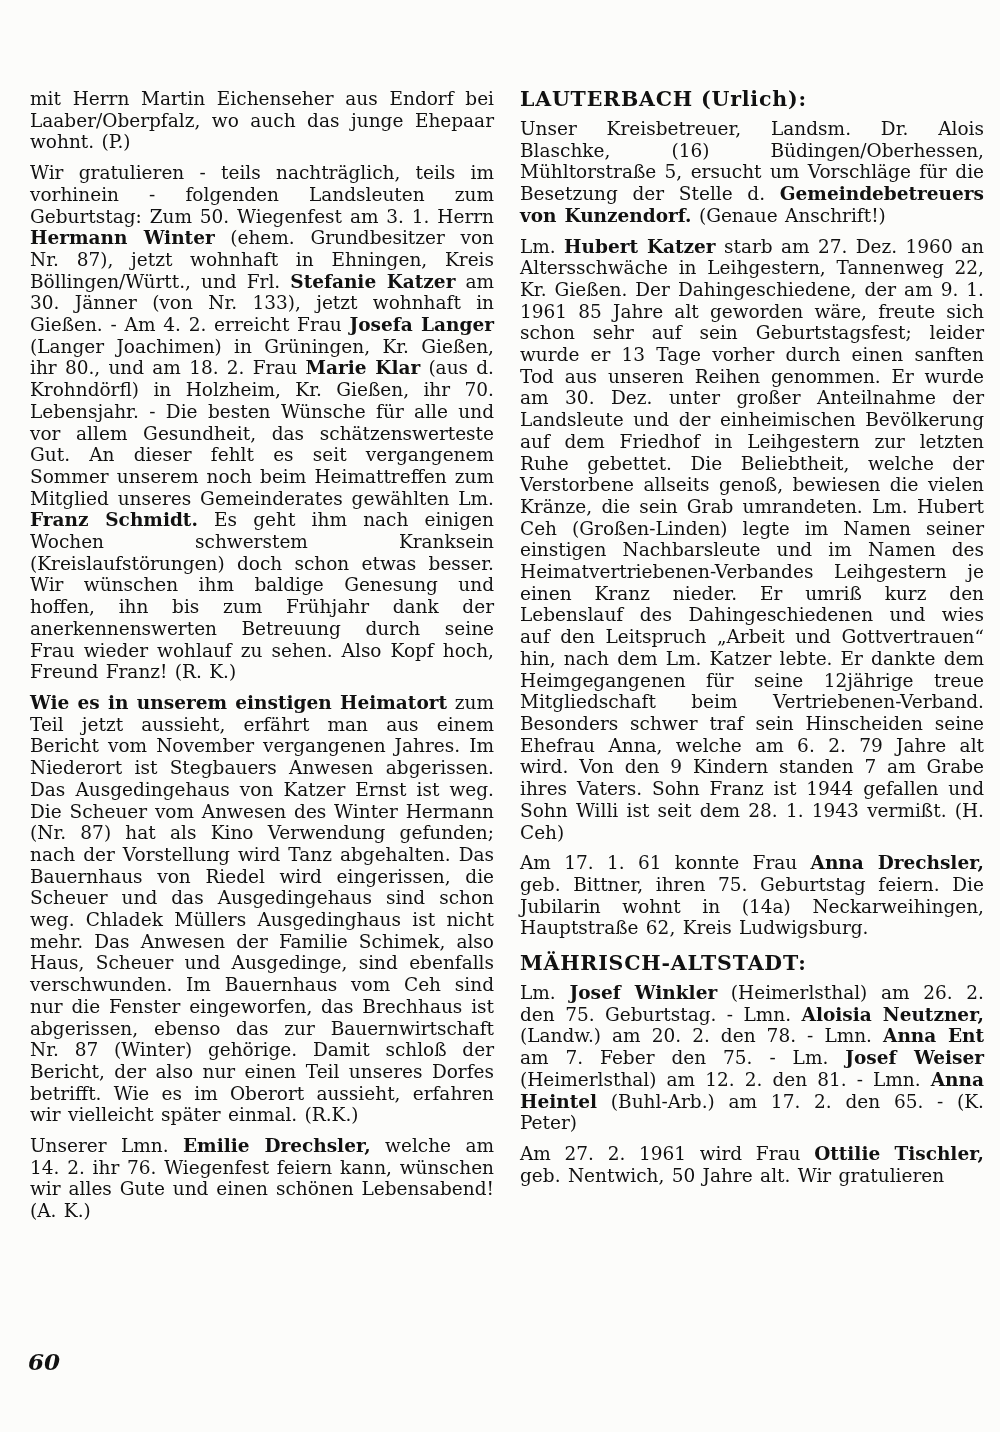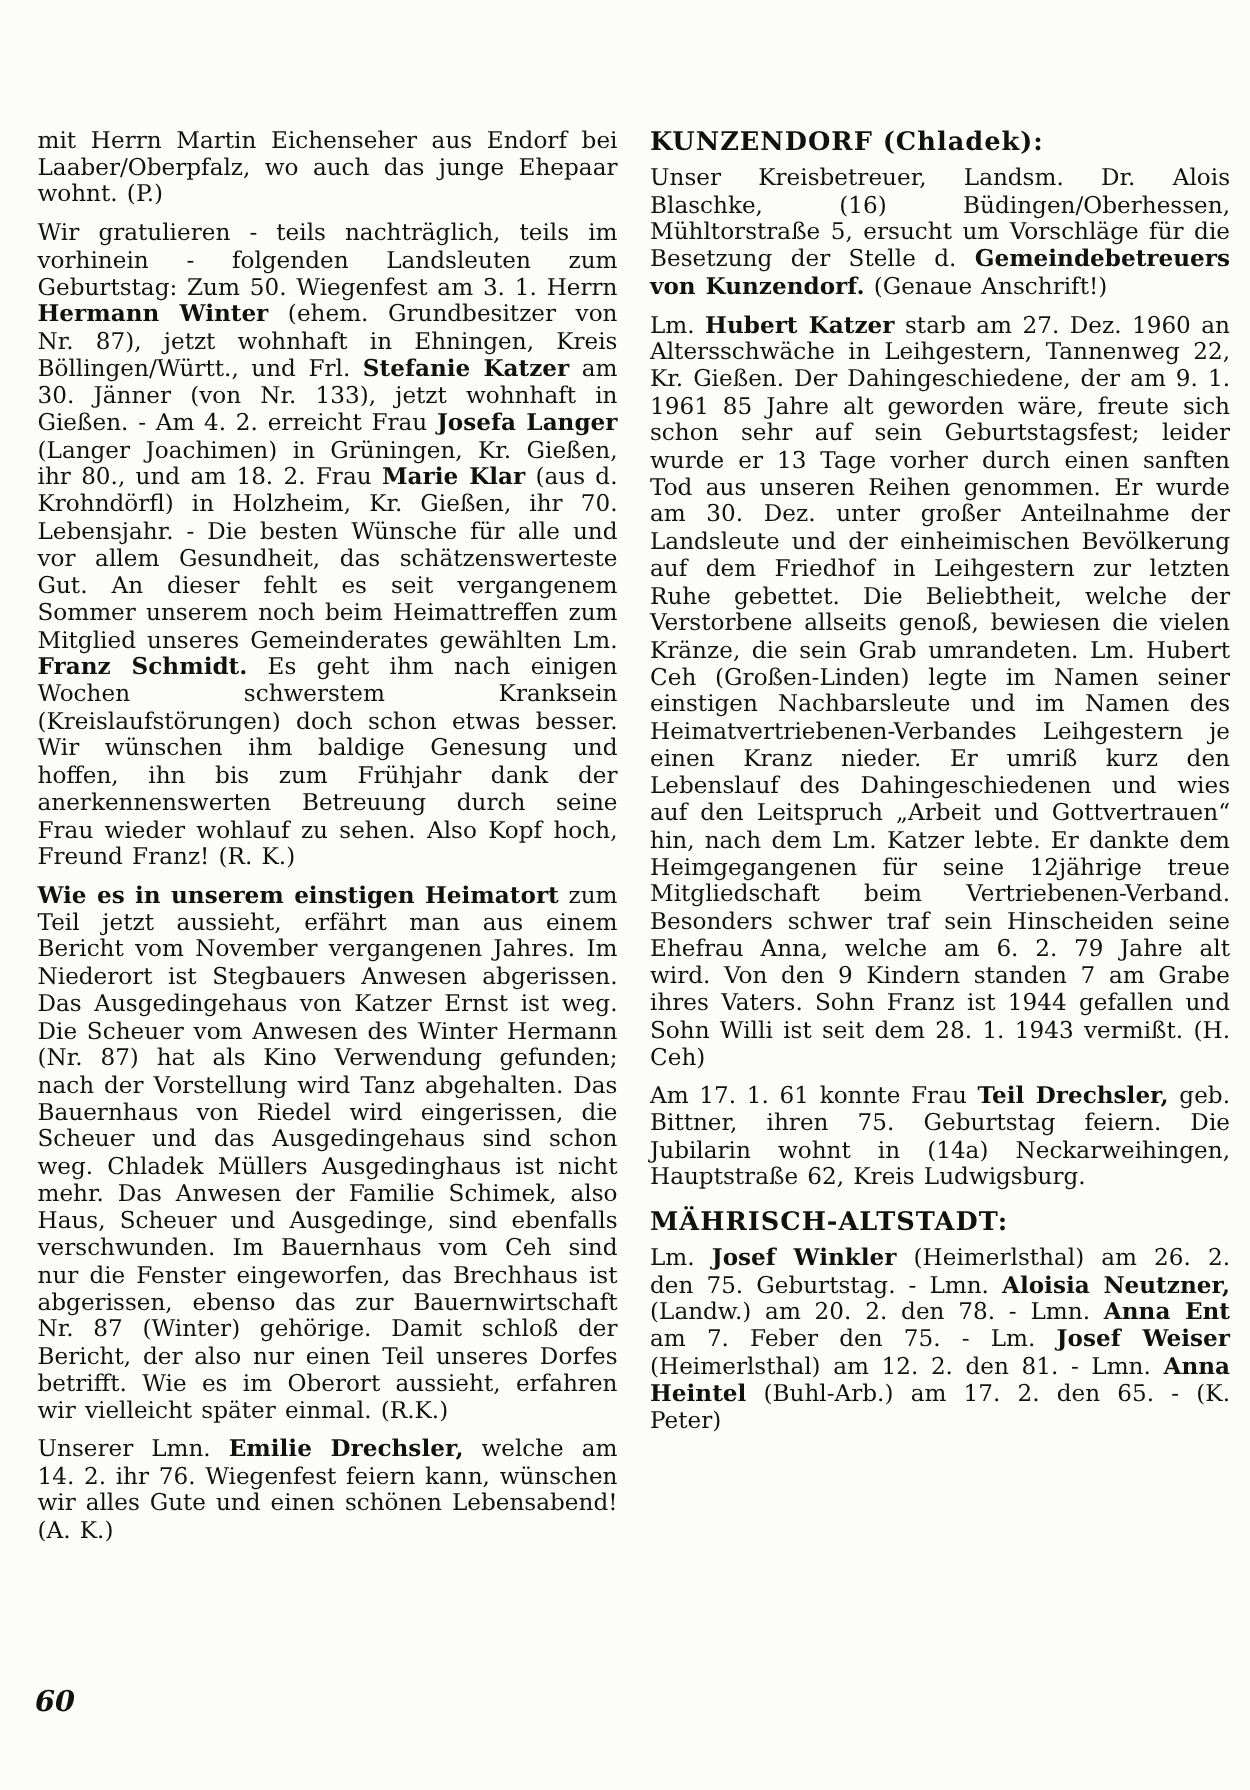--- a/index.html
+++ b/index.html
@@ -35,21 +35,21 @@
     word-spacing: 1.5px;
   }
   h3.heading {
     margin: 13px 0 7px 0;
     font-size: 20.5px;
     line-height: 23px;
     font-weight: bold;
     letter-spacing: 0.8px;
   }
   .column > :first-child {
-    margin-top: 18px;
+    margin-top: 4px;
   }
   .bold {
     font-weight: bold;
   }
   .page-number {
     position: absolute;
     left: 28px;
     top: 1348px;
     font-size: 23px;
     font-weight: bold;
@@ -62,22 +62,23 @@
 
 <div class="page">
   <div class="columns">
     <div class="column">
         <p class="paragraph"><span>mit Herrn Martin Eichenseher aus Endorf bei Laaber/Oberpfalz, wo auch das junge Ehepaar wohnt. (P.)</span></p>
         <p class="paragraph"><span>Wir gratulieren - teils nachträglich, teils im vorhinein - folgenden Landsleuten zum Geburtstag: Zum 50. Wiegenfest am 3. 1. Herrn </span><span class="bold">Hermann Winter</span><span> (ehem. Grundbesitzer von Nr. 87), jetzt wohnhaft in Ehningen, Kreis Böllingen/Württ., und Frl. </span><span class="bold">Stefanie Katzer</span><span> am 30. Jänner (von Nr. 133), jetzt wohnhaft in Gießen. - Am 4. 2. erreicht Frau </span><span class="bold">Josefa Langer</span><span> (Langer Joachimen) in Grüningen, Kr. Gießen, ihr 80., und am 18. 2. Frau </span><span class="bold">Marie Klar</span><span> (aus d. Krohndörfl) in Holzheim, Kr. Gießen, ihr 70. Lebensjahr. - Die besten Wünsche für alle und vor allem Gesundheit, das schätzenswerteste Gut. An dieser fehlt es seit vergangenem Sommer unserem noch beim Heimattreffen zum Mitglied unseres Gemeinderates gewählten Lm. </span><span class="bold">Franz Schmidt.</span><span> Es geht ihm nach einigen Wochen schwerstem Kranksein (Kreislaufstörungen) doch schon etwas besser. Wir wünschen ihm baldige Genesung und hoffen, ihn bis zum Frühjahr dank der anerkennenswerten Betreuung durch seine Frau wieder wohlauf zu sehen. Also Kopf hoch, Freund Franz! (R. K.)</span></p>
         <p class="paragraph"><span class="bold">Wie es in unserem einstigen Heimatort</span><span> zum Teil jetzt aussieht, erfährt man aus einem Bericht vom November vergangenen Jahres. Im Niederort ist Stegbauers Anwesen abgerissen. Das Ausgedingehaus von Katzer Ernst ist weg. Die Scheuer vom Anwesen des Winter Hermann (Nr. 87) hat als Kino Verwendung gefunden; nach der Vorstellung wird Tanz abgehalten. Das Bauernhaus von Riedel wird eingerissen, die Scheuer und das Ausgedingehaus sind schon weg. Chladek Müllers Ausgedinghaus ist nicht mehr. Das Anwesen der Familie Schimek, also Haus, Scheuer und Ausgedinge, sind ebenfalls verschwunden. Im Bauernhaus vom Ceh sind nur die Fenster eingeworfen, das Brechhaus ist abgerissen, ebenso das zur Bauernwirtschaft Nr. 87 (Winter) gehörige. Damit schloß der Bericht, der also nur einen Teil unseres Dorfes betrifft. Wie es im Oberort aussieht, erfahren wir vielleicht später einmal. (R.K.)</span></p>
         <p class="paragraph"><span>Unserer Lmn. </span><span class="bold">Emilie Drechsler,</span><span> welche am 14. 2. ihr 76. Wiegenfest feiern kann, wünschen wir alles Gute und einen schönen Lebensabend! (A. K.)</span></p>
       </div>
     <div class="column">
-        <h3 class="heading"><span>KUNZENDORF (Chladek):</span></h3>
+        <h3 class="heading"><span>LAUTERBACH (Urlich):</span></h3>
         <p class="paragraph"><span>Unser Kreisbetreuer, Landsm. Dr. Alois Blaschke, (16) Büdingen/Oberhessen, Mühltorstraße 5, ersucht um Vorschläge für die Besetzung der Stelle d. </span><span class="bold">Gemeindebetreuers von Kunzendorf.</span><span> (Genaue Anschrift!)</span></p>
         <p class="paragraph"><span>Lm. </span><span class="bold">Hubert Katzer</span><span> starb am 27. Dez. 1960 an Altersschwäche in Leihgestern, Tannenweg 22, Kr. Gießen. Der Dahingeschiedene, der am 9. 1. 1961 85 Jahre alt geworden wäre, freute sich schon sehr auf sein Geburtstagsfest; leider wurde er 13 Tage vorher durch einen sanften Tod aus unseren Reihen genommen. Er wurde am 30. Dez. unter großer Anteilnahme der Landsleute und der einheimischen Bevölkerung auf dem Friedhof in Leihgestern zur letzten Ruhe gebettet. Die Beliebtheit, welche der Verstorbene allseits genoß, bewiesen die vielen Kränze, die sein Grab umrandeten. Lm. Hubert Ceh (Großen-Linden) legte im Namen seiner einstigen Nachbarsleute und im Namen des Heimatvertriebenen-Verbandes Leihgestern je einen Kranz nieder. Er umriß kurz den Lebenslauf des Dahingeschiedenen und wies auf den Leitspruch „Arbeit und Gottvertrauen“ hin, nach dem Lm. Katzer lebte. Er dankte dem Heimgegangenen für seine 12jährige treue Mitgliedschaft beim Vertriebenen-Verband. Besonders schwer traf sein Hinscheiden seine Ehefrau Anna, welche am 6. 2. 79 Jahre alt wird. Von den 9 Kindern standen 7 am Grabe ihres Vaters. Sohn Franz ist 1944 gefallen und Sohn Willi ist seit dem 28. 1. 1943 vermißt. (H. Ceh)</span></p>
-        <p class="paragraph"><span>Am 17. 1. 61 konnte Frau </span><span class="bold">Teil Drechsler,</span><span> geb. Bittner, ihren 75. Geburtstag feiern. Die Jubilarin wohnt in (14a) Neckarweihingen, Hauptstraße 62, Kreis Ludwigsburg.</span></p>
+        <p class="paragraph"><span>Am 17. 1. 61 konnte Frau </span><span class="bold">Anna Drechsler,</span><span> geb. Bittner, ihren 75. Geburtstag feiern. Die Jubilarin wohnt in (14a) Neckarweihingen, Hauptstraße 62, Kreis Ludwigsburg.</span></p>
         <h3 class="heading"><span>MÄHRISCH-ALTSTADT:</span></h3>
         <p class="paragraph"><span>Lm. </span><span class="bold">Josef Winkler</span><span> (Heimerlsthal) am 26. 2. den 75. Geburtstag. - Lmn. </span><span class="bold">Aloisia Neutzner,</span><span> (Landw.) am 20. 2. den 78. - Lmn. </span><span class="bold">Anna Ent</span><span> am 7. Feber den 75. - Lm. </span><span class="bold">Josef Weiser</span><span> (Heimerlsthal) am 12. 2. den 81. - Lmn. </span><span class="bold">Anna Heintel</span><span> (Buhl-Arb.) am 17. 2. den 65. - (K. Peter)</span></p>
+        <p class="paragraph"><span>Am 27. 2. 1961 wird Frau </span><span class="bold">Ottilie Tischler,</span><span> geb. Nentwich, 50 Jahre alt. Wir gratulieren</span></p>
       </div>
   </div>
   <div class="page-number">60</div>
 </div>
 
 </body></html>

